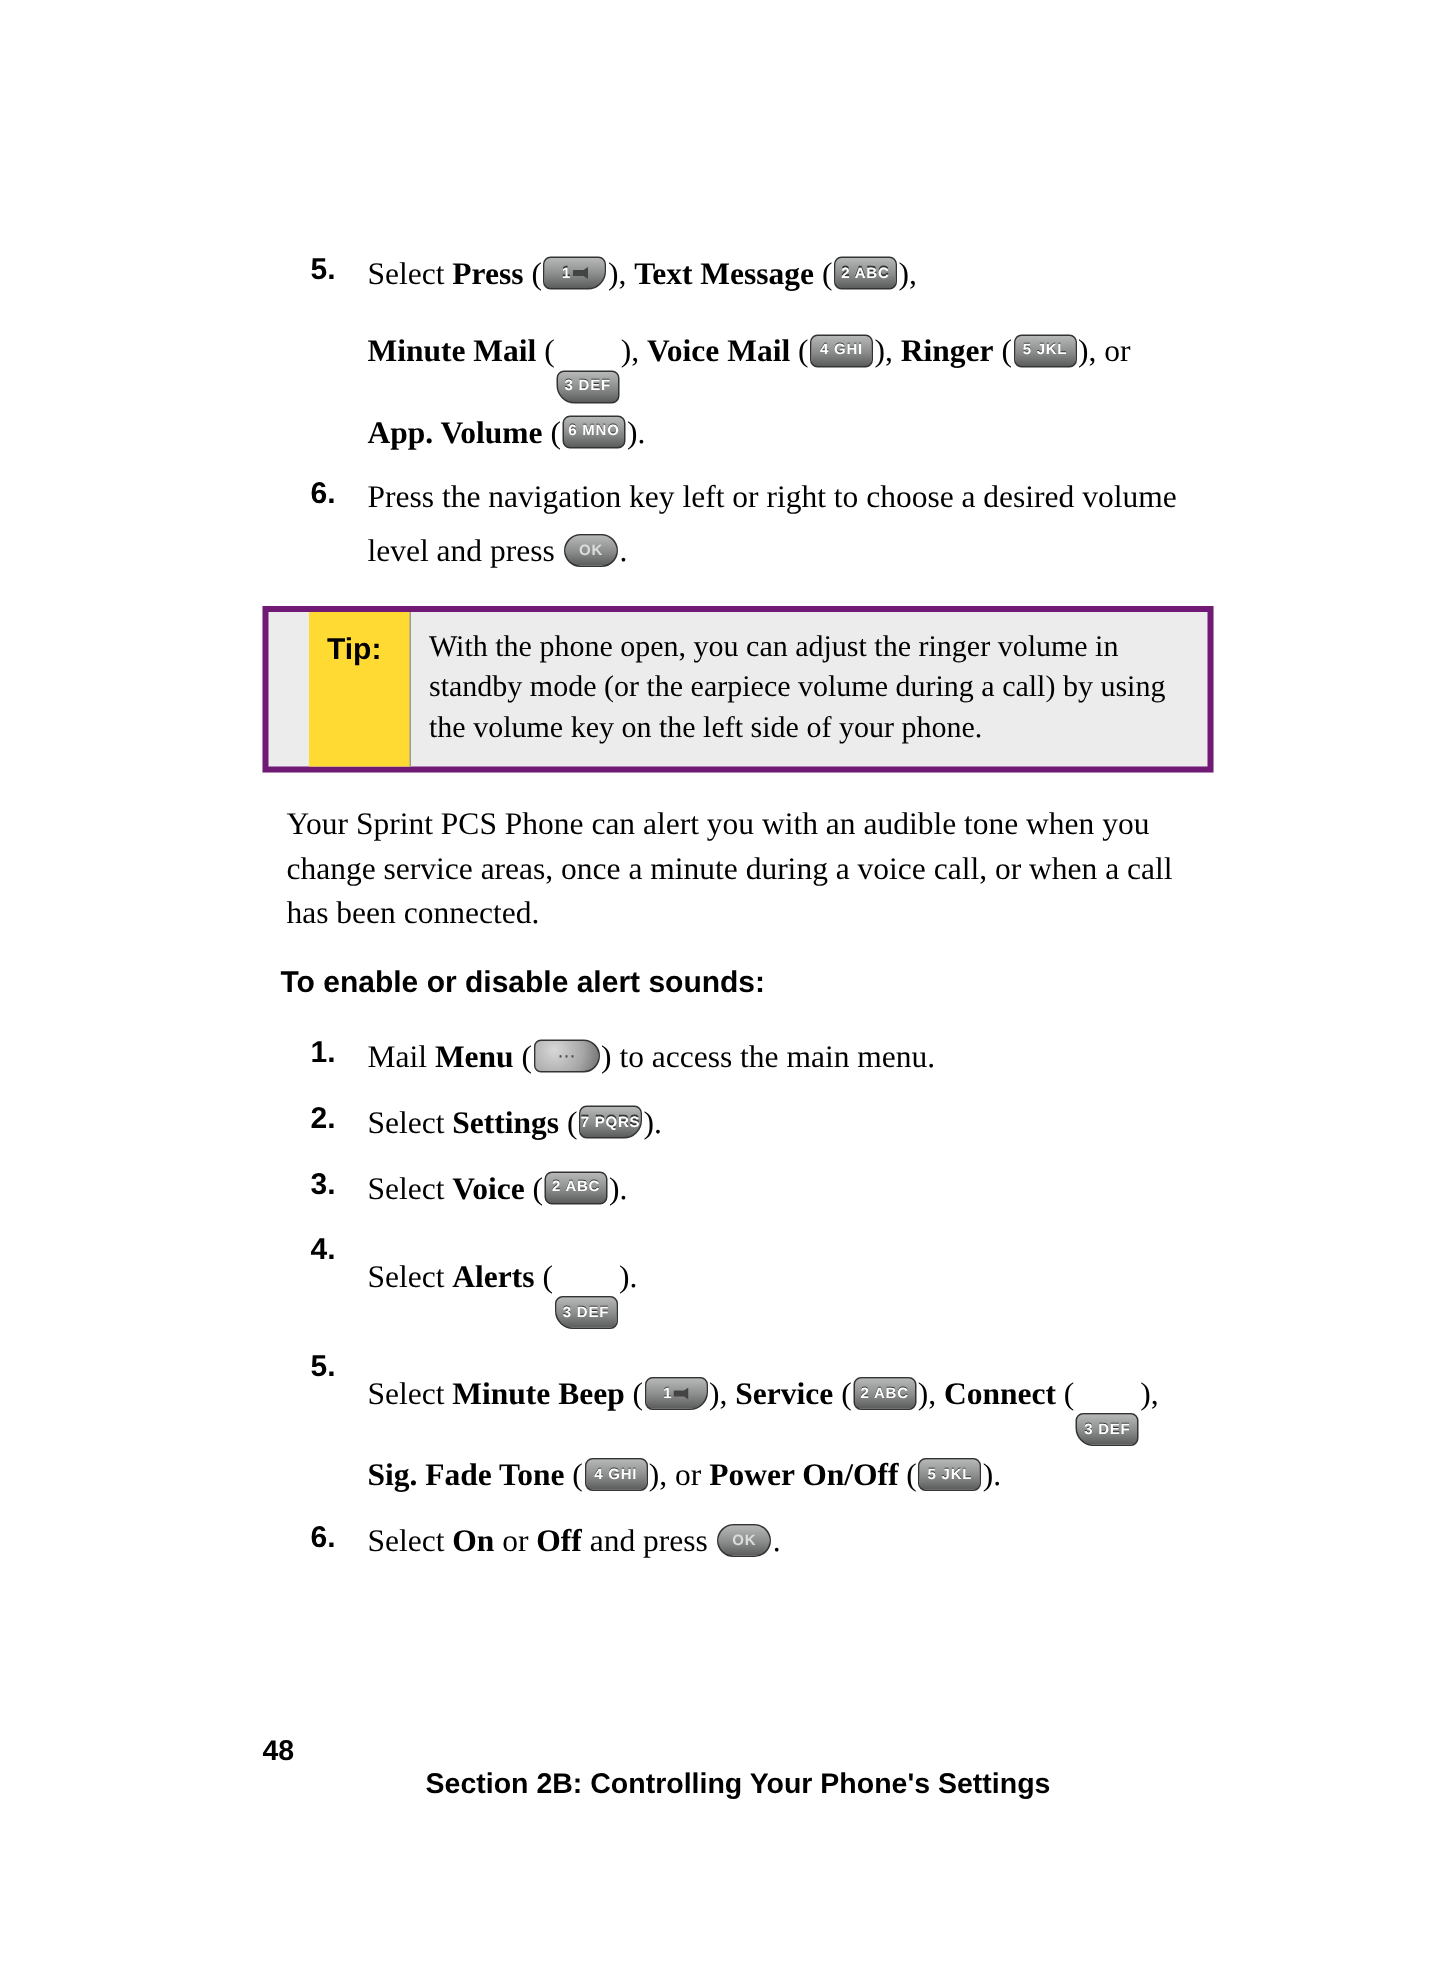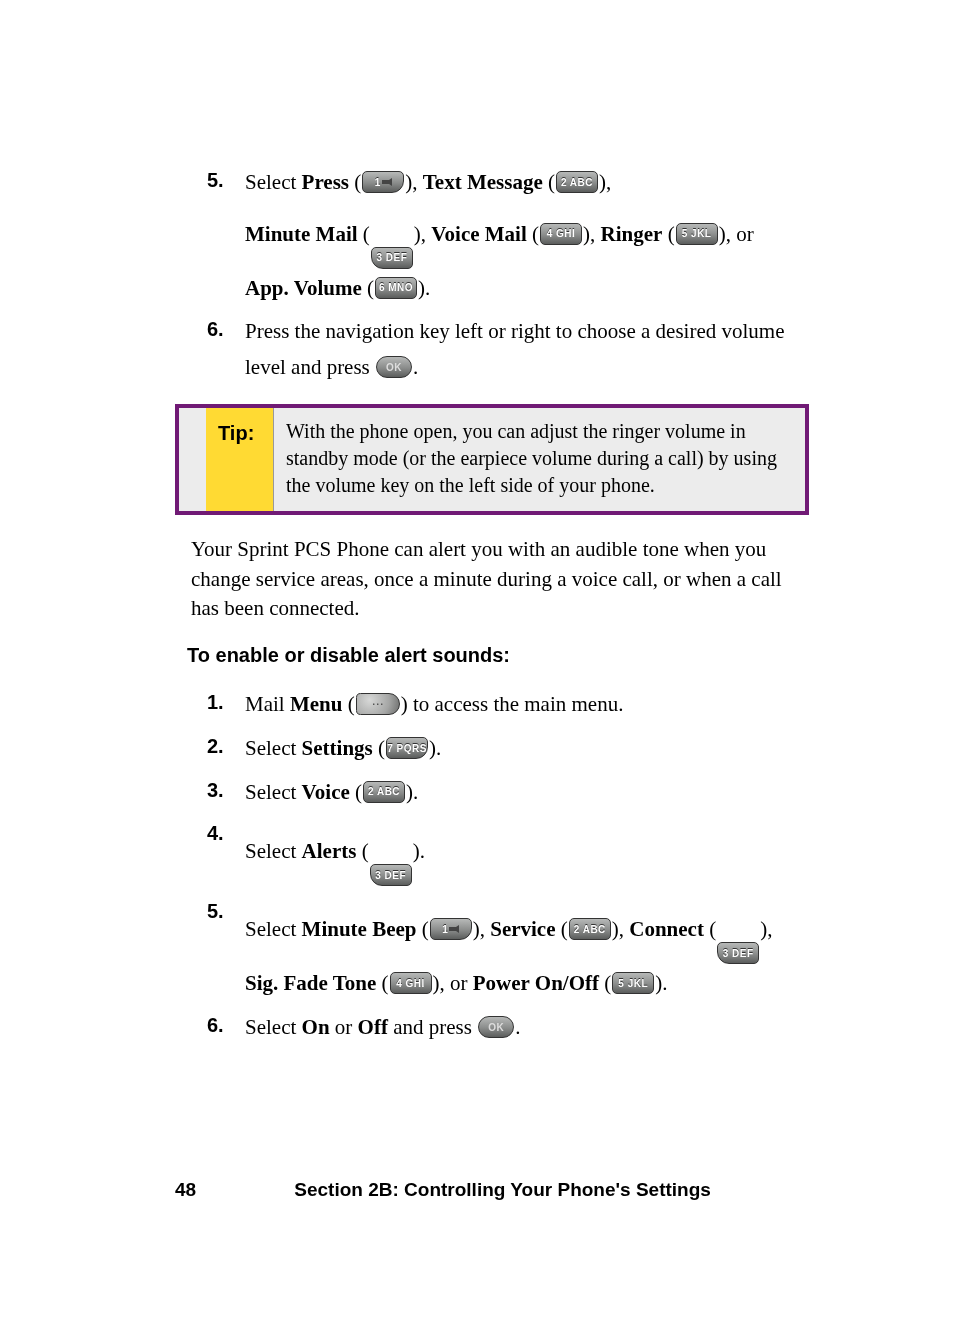--- a/index.html
+++ b/index.html
@@ -137,20 +137,21 @@
     .footer {
       position: absolute;
       bottom: 122px;
       left: 175px;
       right: 145px;
       display: flex;
       justify-content: center;
       font-family: Arial, Helvetica, sans-serif;
       font-weight: bold;
       font-size: 19px;
+      flex-direction: column;
     }
     .footer-right {
       flex: 1;
       text-align: center;
     }
     .inline-icon-svg {
       width: 10px;
       height: 8px;
       fill: #444;
       margin-left: 1px;

